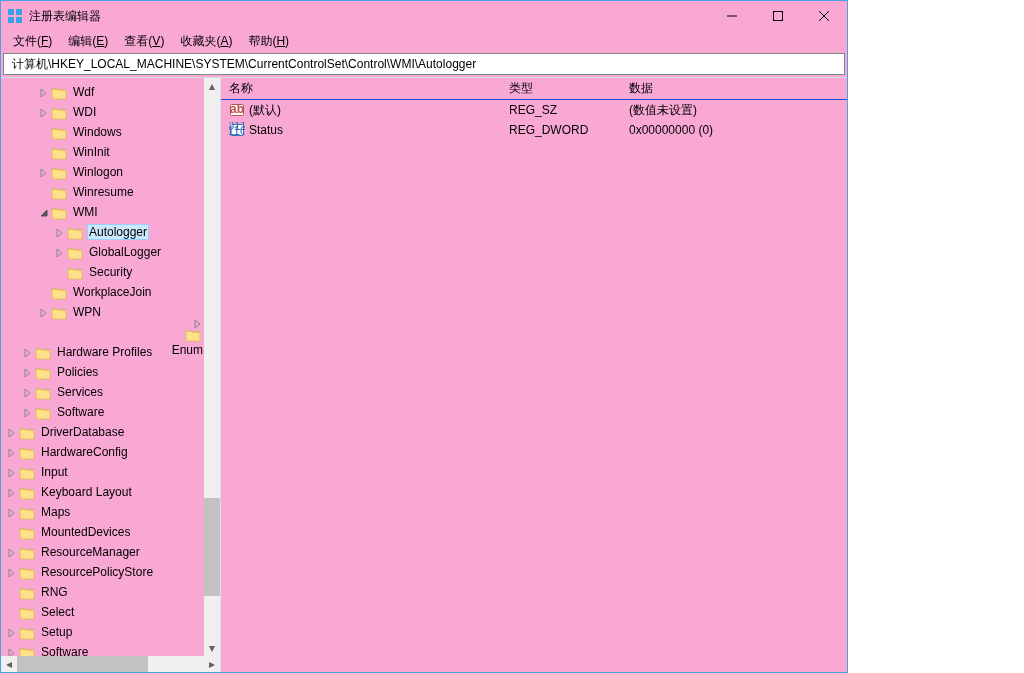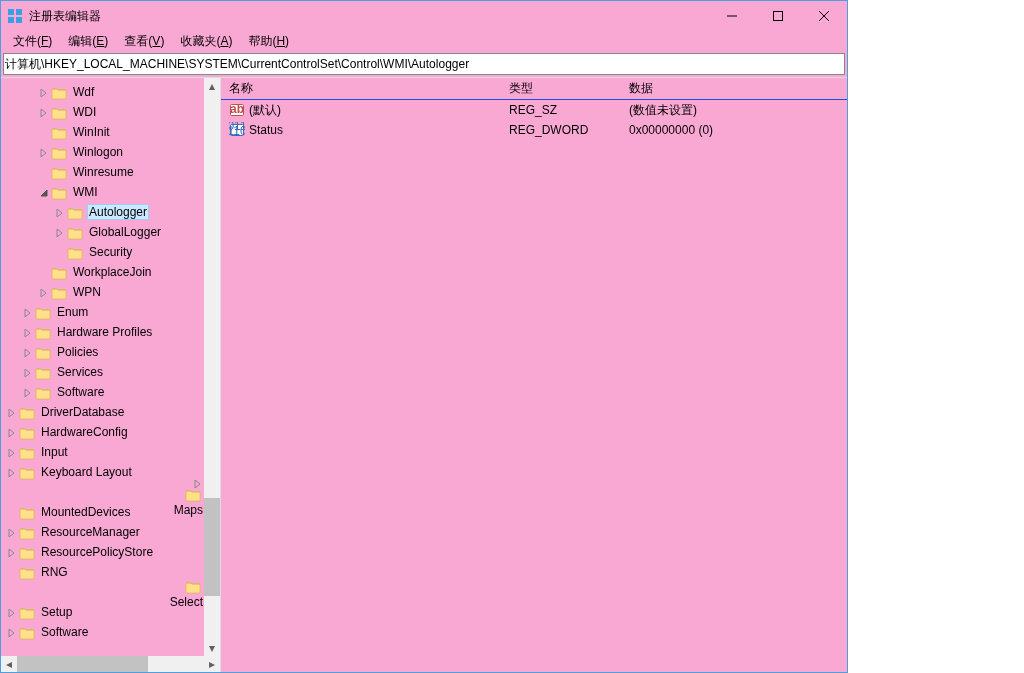--- a/index.html
+++ b/index.html
@@ -5,21 +5,21 @@
 * { box-sizing: border-box; margin: 0; padding: 0; font-family: "Microsoft YaHei", "Segoe UI", sans-serif; font-size: 12px; }
 html, body { width: 1024px; height: 673px; overflow: hidden; background: #fff; }
 .window { width: 848px; height: 673px; border: 1px solid #4da0e0; display: flex; flex-direction: column; background: #f9a8d4; }
 .titlebar { height: 30px; display: flex; align-items: center; padding-left: 6px; }
 .titlebar .app-icon { width: 16px; height: 16px; margin-right: 6px; display: flex; align-items: center; justify-content: center; }
 .titlebar .title { flex: 1; }
 .titlebar .win-controls { display: flex; height: 100%; }
 .titlebar .win-btn { width: 46px; display: flex; align-items: center; justify-content: center; }
 .menubar { height: 20px; display: flex; align-items: center; padding: 0 4px; gap: 0; }
 .menubar .menu-item { padding: 2px 8px; }
-.addrbar { height: 22px; border: 1px solid #888; margin: 2px 2px 0 2px; padding: 2px 1px; display: flex; align-items: flex-start; background: #fff; }
+.addrbar { height: 22px; border: 1px solid #888; margin: 2px 2px 0 2px; padding: 2px 8px; display: flex; align-items: flex-start; background: #fff; }
 .content { flex: 1; display: flex; border-top: 1px solid #ddd; margin-top: 2px; overflow: hidden; }
 .tree-pane { width: 220px; display: flex; flex-direction: column; border-right: 1px solid #ddd; }
 .tree-scroll { flex: 1; overflow: hidden; position: relative; }
 .tree { position: absolute; left: 0; top: 0; width: 204px; padding: 2px 0 2px 4px; }
 .tree .node { display: flex; align-items: flex-end; height: 20px; white-space: nowrap; }
 .tree .exp { width: 14px; height: 14px; display: flex; align-items: center; justify-content: center; color: #666; font-size: 10px; }
 .tree .folder-icon { width: 16px; height: 14px; margin-right: 4px; display: flex; align-items: center; justify-content: center; }
 .tree .label { padding: 1px 2px; }
 .tree .label.selected { background: #cce8ff; border: 1px solid #99cfff; padding: 0 1px; }
 .vsb { width: 16px; background: #f0f0f0; display: flex; flex-direction: column; }
@@ -125,20 +125,30 @@
                 <span class="label">WDI</span>
               </div>
               <div class="node" style="padding-left: 32px;">
                 <span class="exp"></span>
                 <span class="folder-icon">
                   <svg width="16" height="14" viewBox="0 0 16 14">
                     <path d="M1 3 h5 l1 1 h8 v9 h-14 z" fill="#ffe08a" stroke="#d8b44a" stroke-width="0.7"></path>
                     <path d="M1 3 h5 l1 1 h8" fill="none" stroke="#d8b44a" stroke-width="0.7"></path>
                   </svg>
                 </span>
+                <span class="label">Windows</span>
+              </div>
+              <div class="node" style="padding-left: 32px;">
+                <span class="exp"></span>
+                <span class="folder-icon">
+                  <svg width="16" height="14" viewBox="0 0 16 14">
+                    <path d="M1 3 h5 l1 1 h8 v9 h-14 z" fill="#ffe08a" stroke="#d8b44a" stroke-width="0.7"></path>
+                    <path d="M1 3 h5 l1 1 h8" fill="none" stroke="#d8b44a" stroke-width="0.7"></path>
+                  </svg>
+                </span>
                 <span class="label">WinInit</span>
               </div>
               <div class="node" style="padding-left: 32px;">
                 <span class="exp">
                   <svg width="8" height="8" viewBox="0 0 8 8">
                     <path d="M1 0 L6 4 L1 8 Z" fill="none" stroke="#888"></path>
                   </svg>
                 </span>
                 <span class="folder-icon">
                   <svg width="16" height="14" viewBox="0 0 16 14">
@@ -227,88 +237,88 @@
                   </svg>
                 </span>
                 <span class="folder-icon">
                   <svg width="16" height="14" viewBox="0 0 16 14">
                     <path d="M1 3 h5 l1 1 h8 v9 h-14 z" fill="#ffe08a" stroke="#d8b44a" stroke-width="0.7"></path>
                     <path d="M1 3 h5 l1 1 h8" fill="none" stroke="#d8b44a" stroke-width="0.7"></path>
                   </svg>
                 </span>
                 <span class="label">WPN</span>
               </div>
+              <div class="node" style="padding-left: 16px; flex-direction: column;">
+                <span class="exp">
+                  <svg width="8" height="8" viewBox="0 0 8 8">
+                    <path d="M1 0 L6 4 L1 8 Z" fill="none" stroke="#888"></path>
+                  </svg>
+                </span>
+                <span class="folder-icon">
+                  <svg width="16" height="14" viewBox="0 0 16 14">
+                    <path d="M1 3 h5 l1 1 h8 v9 h-14 z" fill="#ffe08a" stroke="#d8b44a" stroke-width="0.7"></path>
+                    <path d="M1 3 h5 l1 1 h8" fill="none" stroke="#d8b44a" stroke-width="0.7"></path>
+                  </svg>
+                </span>
+                <span class="label">Enum</span>
+              </div>
               <div class="node" style="padding-left: 16px;">
                 <span class="exp">
                   <svg width="8" height="8" viewBox="0 0 8 8">
                     <path d="M1 0 L6 4 L1 8 Z" fill="none" stroke="#888"></path>
                   </svg>
                 </span>
                 <span class="folder-icon">
                   <svg width="16" height="14" viewBox="0 0 16 14">
                     <path d="M1 3 h5 l1 1 h8 v9 h-14 z" fill="#ffe08a" stroke="#d8b44a" stroke-width="0.7"></path>
                     <path d="M1 3 h5 l1 1 h8" fill="none" stroke="#d8b44a" stroke-width="0.7"></path>
                   </svg>
                 </span>
-                <span class="label">Enum</span>
+                <span class="label">Hardware Profiles</span>
               </div>
               <div class="node" style="padding-left: 16px;">
                 <span class="exp">
                   <svg width="8" height="8" viewBox="0 0 8 8">
                     <path d="M1 0 L6 4 L1 8 Z" fill="none" stroke="#888"></path>
                   </svg>
                 </span>
                 <span class="folder-icon">
                   <svg width="16" height="14" viewBox="0 0 16 14">
                     <path d="M1 3 h5 l1 1 h8 v9 h-14 z" fill="#ffe08a" stroke="#d8b44a" stroke-width="0.7"></path>
                     <path d="M1 3 h5 l1 1 h8" fill="none" stroke="#d8b44a" stroke-width="0.7"></path>
                   </svg>
                 </span>
-                <span class="label">Hardware Profiles</span>
+                <span class="label">Policies</span>
               </div>
               <div class="node" style="padding-left: 16px;">
                 <span class="exp">
                   <svg width="8" height="8" viewBox="0 0 8 8">
                     <path d="M1 0 L6 4 L1 8 Z" fill="none" stroke="#888"></path>
                   </svg>
                 </span>
                 <span class="folder-icon">
                   <svg width="16" height="14" viewBox="0 0 16 14">
                     <path d="M1 3 h5 l1 1 h8 v9 h-14 z" fill="#ffe08a" stroke="#d8b44a" stroke-width="0.7"></path>
                     <path d="M1 3 h5 l1 1 h8" fill="none" stroke="#d8b44a" stroke-width="0.7"></path>
                   </svg>
                 </span>
-                <span class="label">Policies</span>
+                <span class="label">Services</span>
               </div>
               <div class="node" style="padding-left: 16px;">
                 <span class="exp">
                   <svg width="8" height="8" viewBox="0 0 8 8">
                     <path d="M1 0 L6 4 L1 8 Z" fill="none" stroke="#888"></path>
                   </svg>
                 </span>
                 <span class="folder-icon">
                   <svg width="16" height="14" viewBox="0 0 16 14">
                     <path d="M1 3 h5 l1 1 h8 v9 h-14 z" fill="#ffe08a" stroke="#d8b44a" stroke-width="0.7"></path>
                     <path d="M1 3 h5 l1 1 h8" fill="none" stroke="#d8b44a" stroke-width="0.7"></path>
                   </svg>
                 </span>
-                <span class="label">Services</span>
-              </div>
-              <div class="node" style="padding-left: 16px;">
-                <span class="exp">
-                  <svg width="8" height="8" viewBox="0 0 8 8">
-                    <path d="M1 0 L6 4 L1 8 Z" fill="none" stroke="#888"></path>
-                  </svg>
-                </span>
-                <span class="folder-icon">
-                  <svg width="16" height="14" viewBox="0 0 16 14">
-                    <path d="M1 3 h5 l1 1 h8 v9 h-14 z" fill="#ffe08a" stroke="#d8b44a" stroke-width="0.7"></path>
-                    <path d="M1 3 h5 l1 1 h8" fill="none" stroke="#d8b44a" stroke-width="0.7"></path>
-                  </svg>
-                </span>
                 <span class="label">Software</span>
               </div>
               <div class="node" style="padding-left: 0px;">
                 <span class="exp">
                   <svg width="8" height="8" viewBox="0 0 8 8">
                     <path d="M1 0 L6 4 L1 8 Z" fill="none" stroke="#888"></path>
                   </svg>
                 </span>
                 <span class="folder-icon">
                   <svg width="16" height="14" viewBox="0 0 16 14">
@@ -353,21 +363,21 @@
                   </svg>
                 </span>
                 <span class="folder-icon">
                   <svg width="16" height="14" viewBox="0 0 16 14">
                     <path d="M1 3 h5 l1 1 h8 v9 h-14 z" fill="#ffe08a" stroke="#d8b44a" stroke-width="0.7"></path>
                     <path d="M1 3 h5 l1 1 h8" fill="none" stroke="#d8b44a" stroke-width="0.7"></path>
                   </svg>
                 </span>
                 <span class="label">Keyboard Layout</span>
               </div>
-              <div class="node" style="padding-left: 0px; flex-direction: column;">
+              <div class="node" style="padding-left: 0px;">
                 <span class="exp">
                   <svg width="8" height="8" viewBox="0 0 8 8">
                     <path d="M1 0 L6 4 L1 8 Z" fill="none" stroke="#888"></path>
                   </svg>
                 </span>
                 <span class="folder-icon">
                   <svg width="16" height="14" viewBox="0 0 16 14">
                     <path d="M1 3 h5 l1 1 h8 v9 h-14 z" fill="#ffe08a" stroke="#d8b44a" stroke-width="0.7"></path>
                     <path d="M1 3 h5 l1 1 h8" fill="none" stroke="#d8b44a" stroke-width="0.7"></path>
                   </svg>
@@ -415,21 +425,21 @@
               <div class="node" style="padding-left: 0px;">
                 <span class="exp"></span>
                 <span class="folder-icon">
                   <svg width="16" height="14" viewBox="0 0 16 14">
                     <path d="M1 3 h5 l1 1 h8 v9 h-14 z" fill="#ffe08a" stroke="#d8b44a" stroke-width="0.7"></path>
                     <path d="M1 3 h5 l1 1 h8" fill="none" stroke="#d8b44a" stroke-width="0.7"></path>
                   </svg>
                 </span>
                 <span class="label">RNG</span>
               </div>
-              <div class="node" style="padding-left: 0px; flex-direction: column;">
+              <div class="node" style="padding-left: 0px;">
                 <span class="exp"></span>
                 <span class="folder-icon">
                   <svg width="16" height="14" viewBox="0 0 16 14">
                     <path d="M1 3 h5 l1 1 h8 v9 h-14 z" fill="#ffe08a" stroke="#d8b44a" stroke-width="0.7"></path>
                     <path d="M1 3 h5 l1 1 h8" fill="none" stroke="#d8b44a" stroke-width="0.7"></path>
                   </svg>
                 </span>
                 <span class="label">Select</span>
               </div>
               <div class="node" style="padding-left: 0px;">

